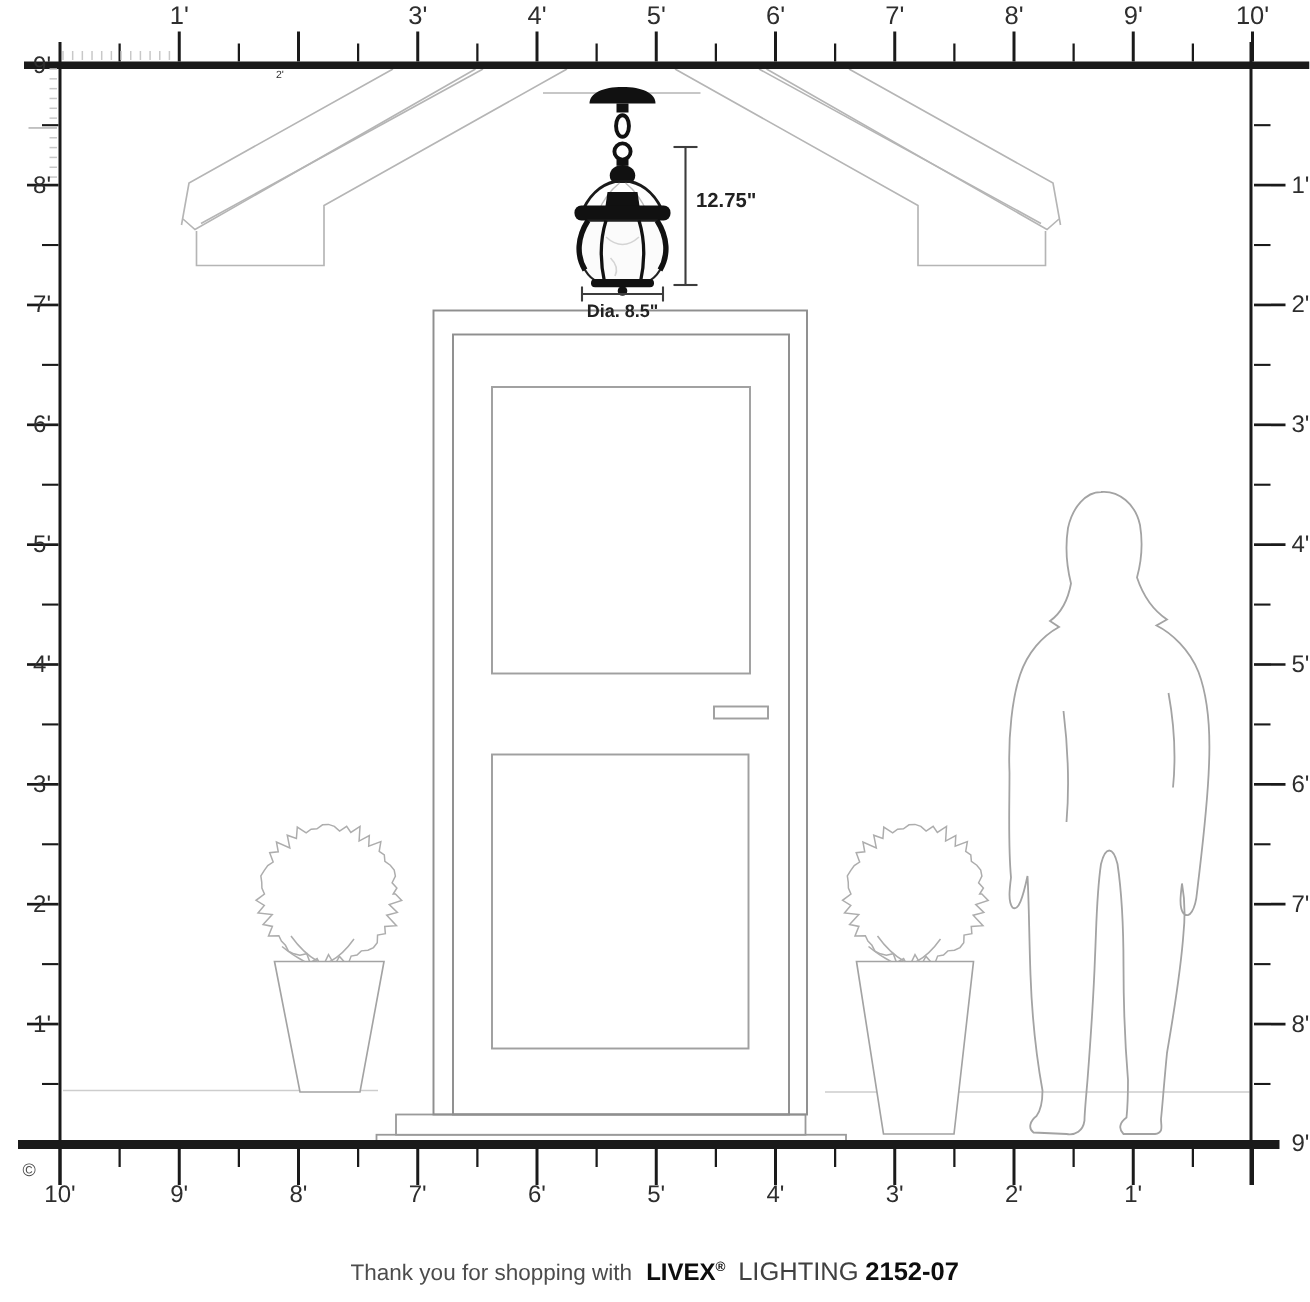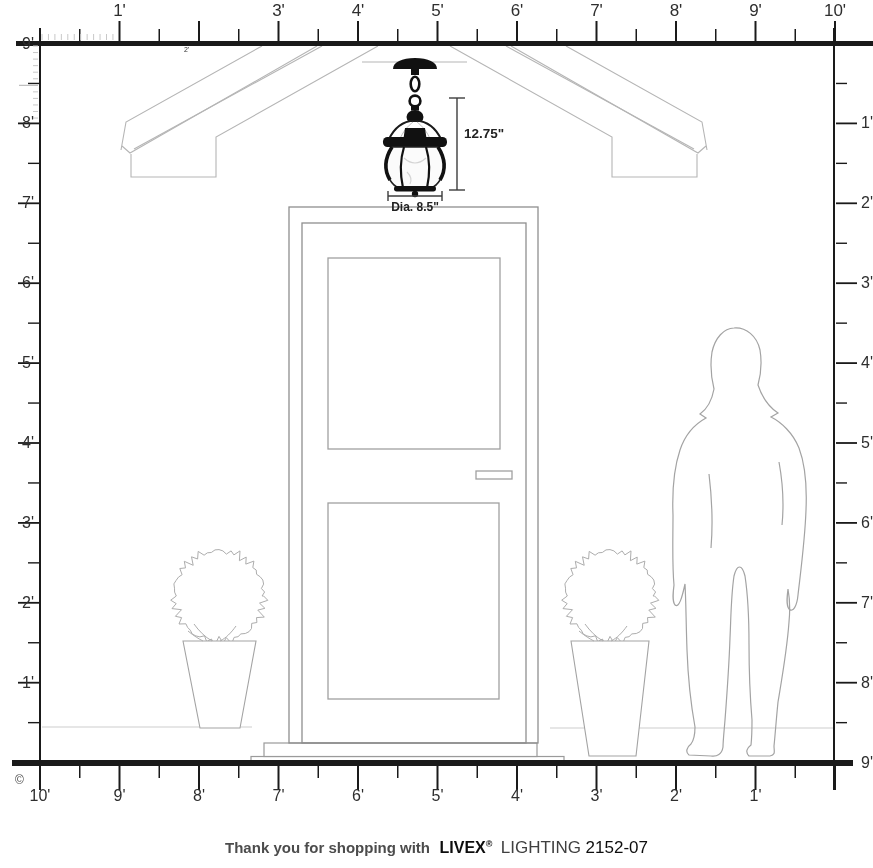--- a/index.html
+++ b/index.html
@@ -1,25 +1,25 @@
 <!DOCTYPE html>
 <html><head>
 <meta charset="utf-8">
 <style>
   html,body{margin:0;padding:0;background:#ffffff;}
   body{width:873px;height:868px;position:relative;font-family:"Liberation Sans",sans-serif;overflow:hidden;}
   #stage{position:absolute;left:0;top:0;}
   .rlabel{fill:#2e2e2e;font-family:"Liberation Sans",sans-serif;font-weight:500;}
   .dimtext{fill:#222;font-family:"Liberation Sans",sans-serif;font-weight:600;}
   #footer{position:absolute;left:0;top:838px;width:873px;text-align:center;white-space:nowrap;}
-  #footer .thanks{font-size:15px;color:#4c4c4c;font-weight:bold;}
+  #footer .thanks{font-size:15px;color:#4c4c4c;}
   #footer .brand{font-size:16px;font-weight:700;color:#0d0d0d;margin-left:5px;}
   #footer .reg{font-size:9px;vertical-align:6px;font-weight:700;color:#0d0d0d;}
   #footer .brand2{font-size:17px;font-weight:400;color:#404040;margin-left:4px;}
-  #footer .model{font-size:17px;font-weight:400;color:#0d0d0d;margin-left:0;}
+  #footer .model{font-size:17px;font-weight:700;color:#0d0d0d;margin-left:0;}
 </style>
 </head>
 <body>
 
 <svg id="stage" width="873" height="868" viewBox="0 0 873 868">
 
   <g>
 
     <g stroke="#cdcdcd" stroke-width="1">
       <line x1="42" y1="727" x2="252" y2="727"></line>

